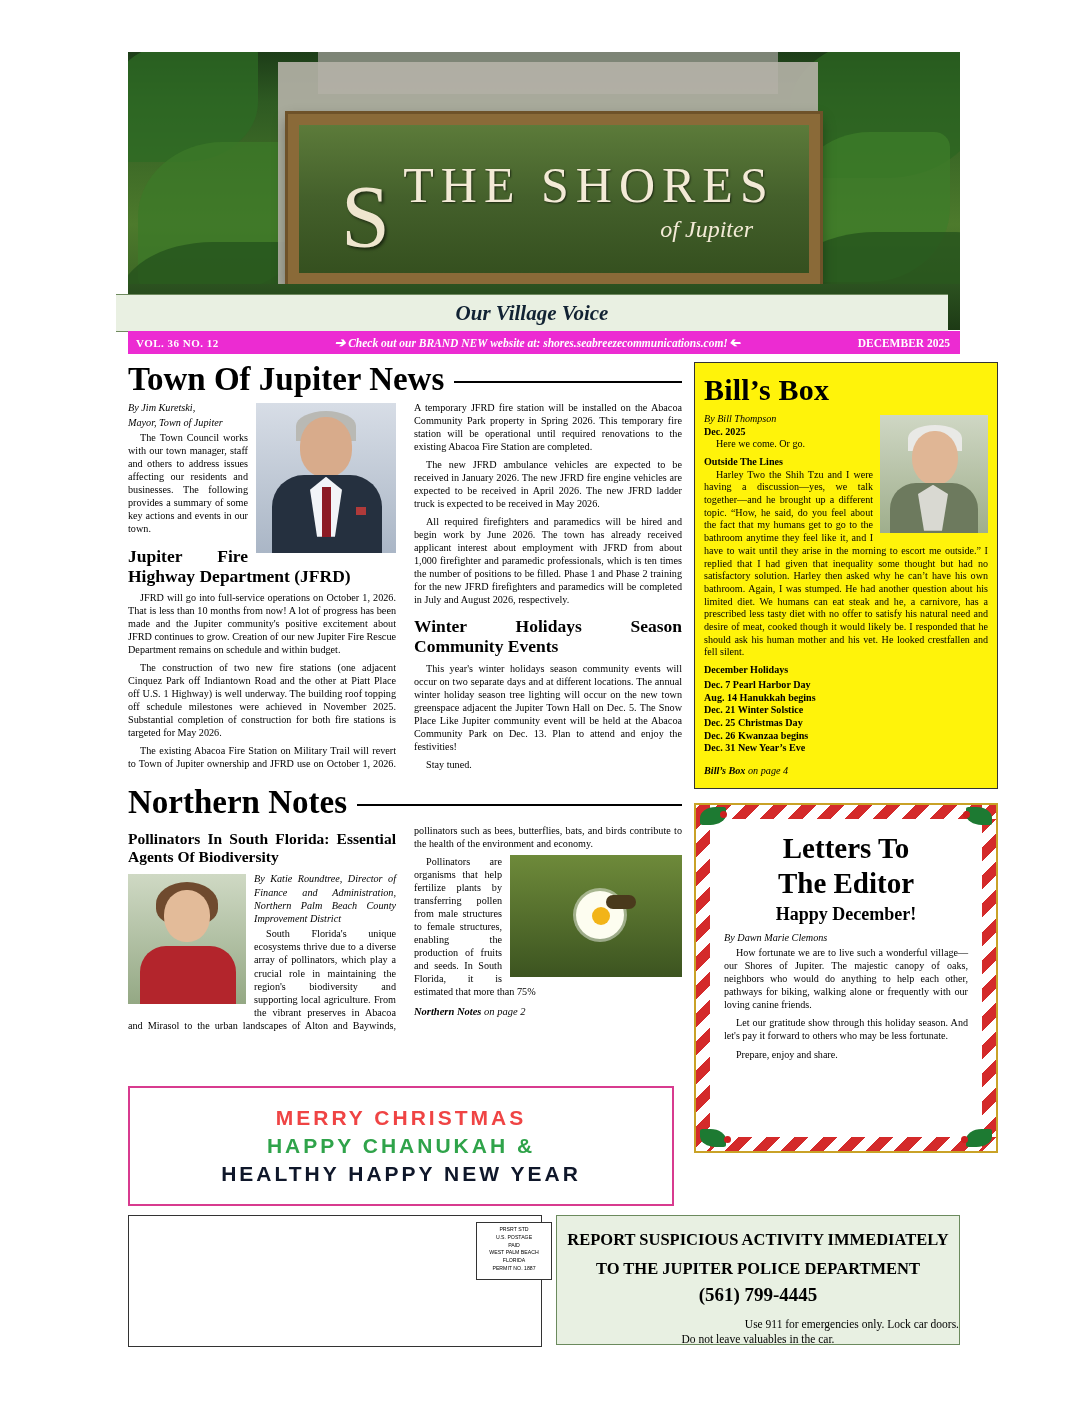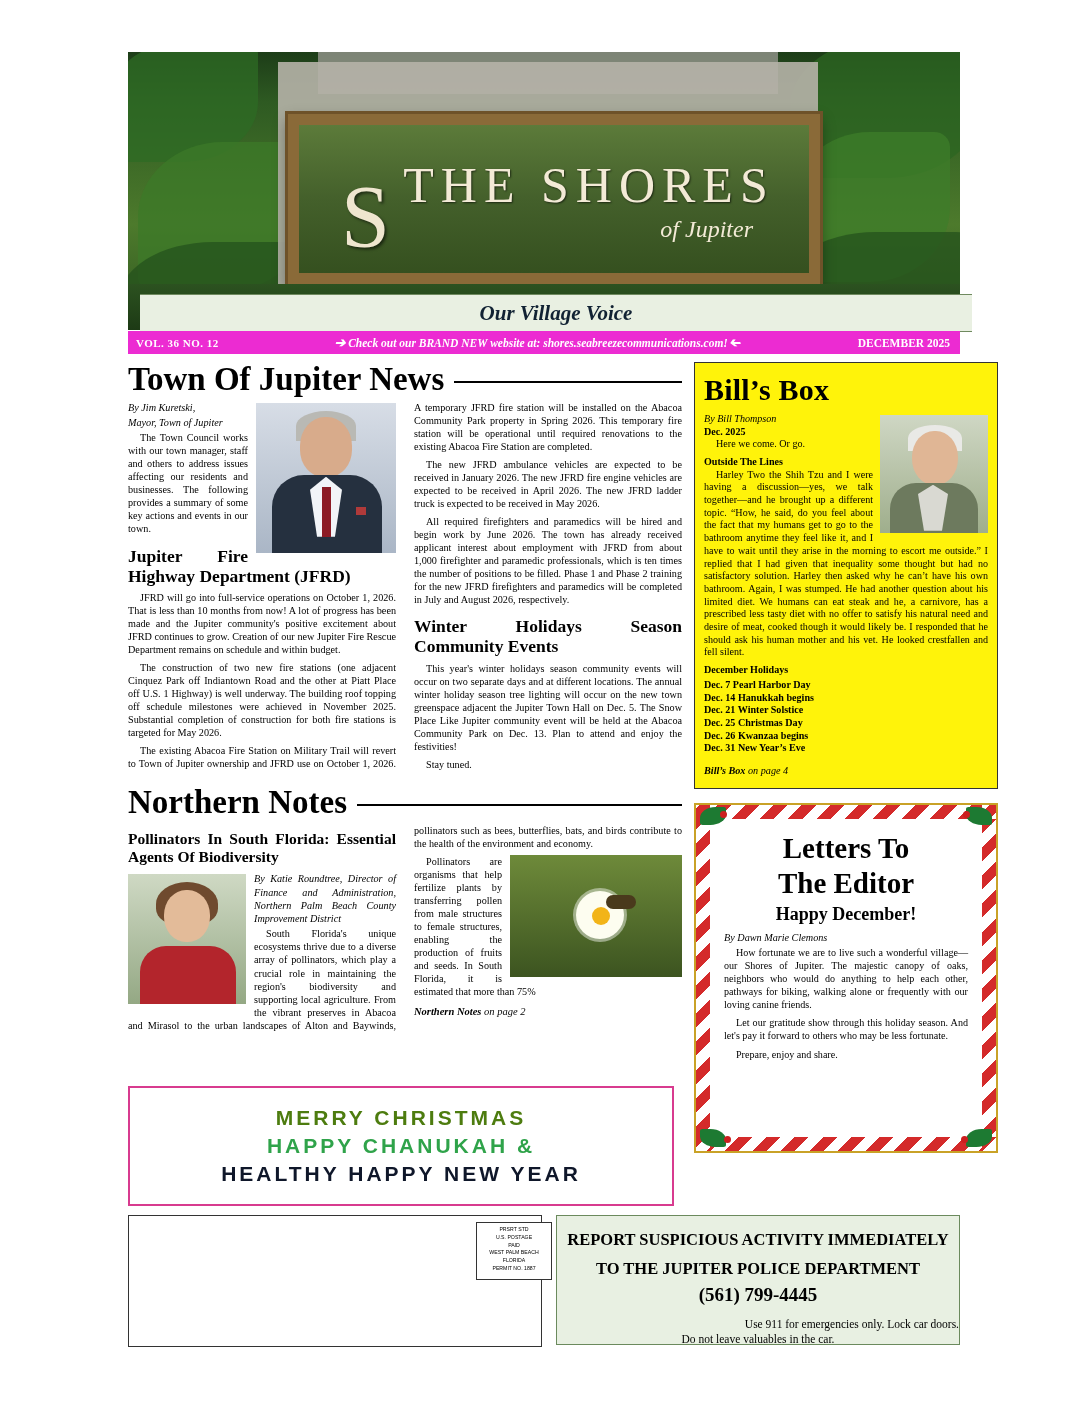--- a/index.html
+++ b/index.html
@@ -82,21 +82,21 @@
   }
   .hedge {
     position: absolute;
     left: 0; bottom: 0;
     width: 100%;
     height: 46px;
     background: linear-gradient(180deg,#2c5220,#1d3a15);
   }
   .voicebar {
     position: absolute;
-    left: 140px;
+    left: 116px;
     top: 294px;
     width: 832px;
     height: 36px;
     background: #e9f0e2;
     border-top: 1px solid #6f8a5f;
     border-bottom: 1px solid #6f8a5f;
     display: flex;
     align-items: center;
     justify-content: center;
     font-style: italic;
@@ -293,21 +293,21 @@
     justify-content: center;
     align-items: center;
     gap: 4px;
   }
   .greet div {
     font-family: "Liberation Sans", sans-serif;
     font-weight: bold;
     letter-spacing: 3px;
     font-size: 21px;
   }
-  .g1 { color: #4d7c0f; }
+  .g1 { color: #ef4444; }
   .g2 { color: #2fa34a; }
   .g3 { color: #0f172a; }
 
   
   .letters {
     background: #fff;
     border: 2px solid #c9a227;
     position: relative;
     padding: 0;
   }
@@ -498,21 +498,21 @@
           <div class="b-shirt"></div>
       </div>
       <div class="b-italic">By Bill Thompson</div>
       <div class="b-bold">Dec. 2025</div>
       <p class="body">Here we come. Or go.</p>
       <div class="b-bold">Outside The Lines</div>
       <p class="body">Harley Two the Shih Tzu and I were having a discussion—yes, we talk together—and he brought up a different topic. “How, he said, do you feel about the fact that my humans get to go to the bathroom anytime they feel like it, and I have to wait until they arise in the morning to escort me outside.” I replied that I had given that inequality some thought but had no satisfactory solution. Harley then asked why he can’t have his own bathroom. Again, I was stumped. He had another question about his limited diet. We humans can eat steak and he, a carnivore, has a prescribed less tasty diet with no offer to satisfy his natural need and desire of meat, cooked though it would likely be. I responded that he should ask his human mother and his vet. He looked crestfallen and fell silent.</p>
       <div class="b-bold">December Holidays</div>
       <div class="dates">
         <div>Dec. 7  Pearl Harbor Day</div>
-        <div>Dec. 14  Hanukkah begins</div>
+        <div>Aug. 14  Hanukkah begins</div>
         <div>Dec. 21  Winter Solstice</div>
         <div>Dec. 25  Christmas Day</div>
         <div>Dec. 26  Kwanzaa begins</div>
         <div>Dec. 31  New Year’s Eve</div>
       </div>
       <div class="bills-foot">
         <b>Bill’s Box</b>
         <span style="font-style:italic;">on page 4</span>
       </div>
     </div>

